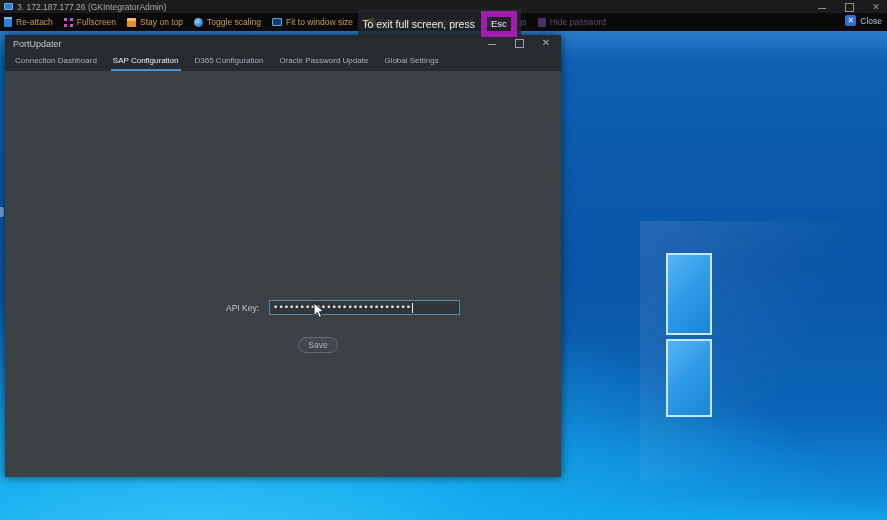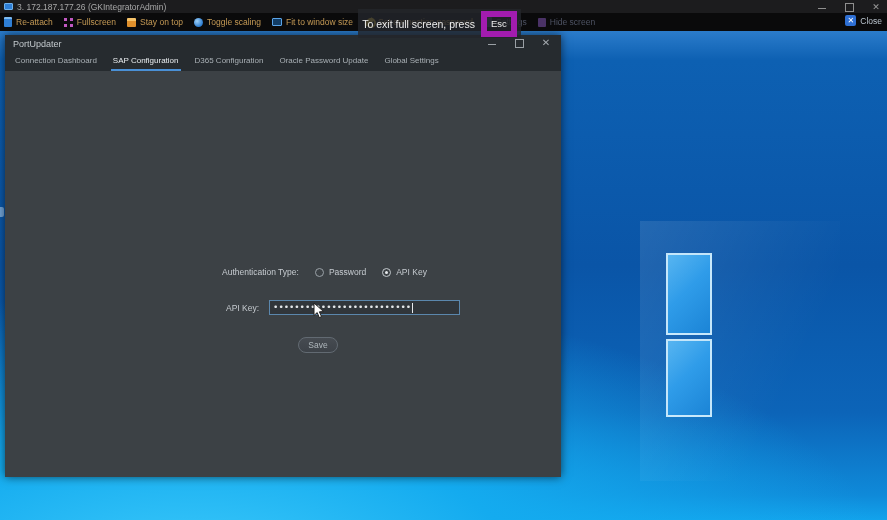--- a/index.html
+++ b/index.html
@@ -130,31 +130,20 @@
     <div class="app-tabs">
       <div class="app-tab">Connection Dashboard</div>
       <div class="app-tab active">SAP Configuration</div>
       <div class="app-tab">D365 Configuration</div>
       <div class="app-tab">Oracle Password Update</div>
       <div class="app-tab">Global Settings</div>
     </div>
 
     <div class="app-content">
 
-      <div class="auth-row">
-        <span class="form-label">Authentication Type:</span>
-        <div class="radio-opt">
-          <span class="radio-circle"></span>
-          <span class="radio-label">Password</span>
-        </div>
-        <div class="radio-opt selected">
-          <span class="radio-circle"></span>
-          <span class="radio-label">API Key</span>
-        </div>
-      </div>
 
       <div class="api-row">
         <span class="form-label">API Key:</span>
         <div class="api-input">
           <span class="api-dots">••••••••••••••••••••••••••</span>
           <span class="text-caret"></span>
         </div>
       </div>
 
       <div class="save-btn">Save</div>
@@ -196,21 +185,21 @@
     <div class="tb-item">
       <span class="tb-ic ic-key"></span>
       <span class="tb-label">Set connection password</span>
     </div>
     <div class="tb-item dimmed">
       <span class="tb-ic ic-duplicate"></span>
       <span class="tb-label">Settings</span>
     </div>
     <div class="tb-item dimmed">
       <span class="tb-ic ic-hidetoolbar"></span>
-      <span class="tb-label">Hide screen</span>
+      <span class="tb-label">Hide password</span>
     </div>
     <div class="tb-close">
       <span class="ic-close-session">✕</span>
       <span class="tb-label">Close</span>
     </div>
   </div>
 
   <div class="fs-notice">
     <span class="fs-text">To exit full screen, press</span>
     <span class="esc-key">Esc</span>

